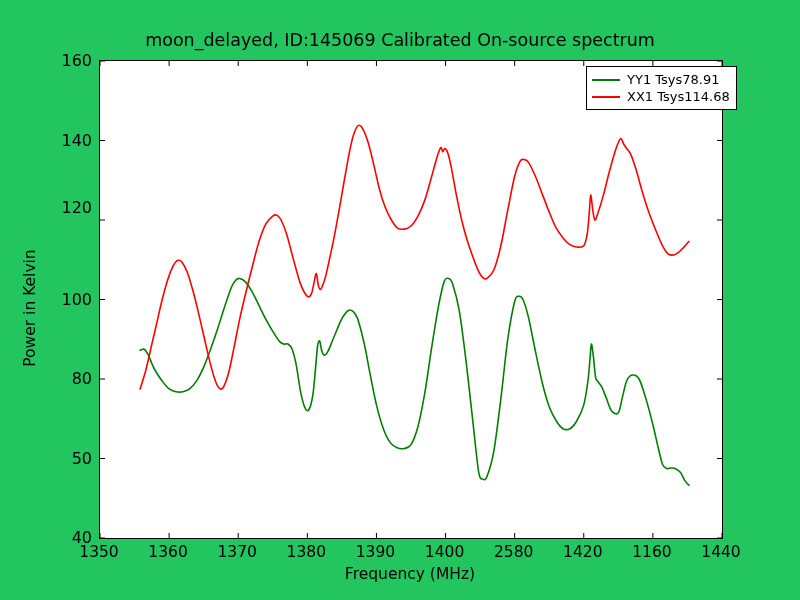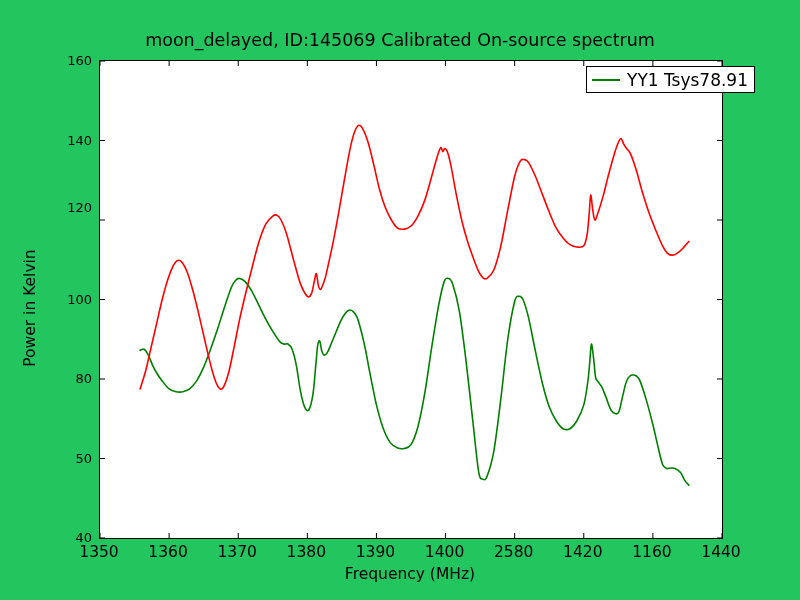--- a/index.html
+++ b/index.html
@@ -43,21 +43,21 @@
   #plot-svg {
     position: absolute;
     left: 0;
     top: 0;
   }
   .ytick-label {
     position: absolute;
     right: 0;
     width: 40px;
     text-align: right;
-    font-size: 13px;
+    font-size: 16px;
     color: #000000;
     transform: translateY(-50%);
   }
   #ytick-col {
     position: absolute;
     left: 46px;
     top: 0;
     width: 46px;
     height: 600px;
   }
@@ -102,21 +102,21 @@
     align-items: center;
     height: 17px;
   }
   .legend-swatch {
     width: 28px;
     height: 2px;
     margin-right: 7px;
     flex: none;
   }
   .legend-text {
-    font-size: 17px;
+    font-size: 13px;
     color: #000000;
     white-space: nowrap;
   }
 </style>
 </head>
 <body>
 
 <div id="figure">
 
   <div id="chart-title">moon_delayed, ID:145069 Calibrated On-source spectrum</div>
@@ -189,15 +189,19 @@
           <path d="M40.08,327.94C40.97,325.08 43.84,316.73 45.61,310.05C47.38,303.37 49.37,293.83 51.14,286.20C52.91,278.57 54.90,269.98 56.67,262.35C58.44,254.72 60.43,245.50 62.20,238.50C63.97,231.50 65.96,224.03 67.73,218.63C69.50,213.22 71.71,207.77 73.26,204.71C74.81,201.66 76.08,200.18 77.40,199.55C78.73,198.91 80.00,198.96 81.55,200.74C83.10,202.52 85.31,206.22 87.08,210.68C88.85,215.13 90.84,222.20 92.61,228.56C94.38,234.92 96.37,243.11 98.14,250.43C99.91,257.74 101.90,266.64 103.67,274.27C105.44,281.91 107.43,291.13 109.20,298.13C110.96,305.12 113.18,313.42 114.72,318.00C116.27,322.58 117.54,325.35 118.87,326.75C120.20,328.14 121.47,329.10 123.02,326.75C124.57,324.39 126.78,318.52 128.55,312.04C130.32,305.55 132.31,294.79 134.08,286.20C135.84,277.61 137.84,266.64 139.60,258.38C141.37,250.11 143.14,242.79 145.13,234.53C147.12,226.26 149.83,215.29 152.04,206.70C154.26,198.11 156.74,187.86 158.96,180.86C161.17,173.87 163.66,167.11 165.87,162.98C168.08,158.84 171.01,156.42 172.78,155.02C174.55,153.63 175.60,153.59 176.92,154.23C178.25,154.87 179.52,156.01 181.07,159.00C182.62,161.99 184.61,166.55 186.60,172.91C188.59,179.27 191.30,190.80 193.51,198.75C195.72,206.70 198.21,216.75 200.42,222.60C202.63,228.45 205.56,233.73 207.33,235.32C209.10,236.91 210.37,234.89 211.48,232.54C212.59,230.18 213.47,223.79 214.24,220.61C215.02,217.43 215.65,212.03 216.32,212.66C216.98,213.30 217.73,222.04 218.39,224.59C219.05,227.13 219.80,228.56 220.46,228.56C221.13,228.56 221.76,226.50 222.54,224.59C223.31,222.68 224.42,219.82 225.30,216.64C226.19,213.46 226.74,210.75 228.07,204.71C229.39,198.67 231.83,187.78 233.60,178.88C235.36,169.97 237.36,158.92 239.12,149.06C240.89,139.20 242.88,127.12 244.65,117.26C246.42,107.40 248.63,94.76 250.18,87.45C251.73,80.14 253.00,75.24 254.33,71.55C255.66,67.86 257.15,65.03 258.48,64.39C259.80,63.76 261.07,64.84 262.62,67.58C264.17,70.31 266.38,75.76 268.15,81.49C269.92,87.21 271.91,96.04 273.68,103.35C275.45,110.66 277.44,120.52 279.21,127.20C280.98,133.88 282.97,140.32 284.74,145.09C286.51,149.86 288.28,153.51 290.27,157.01C292.26,160.51 294.97,165.17 297.18,166.95C299.39,168.73 301.88,168.46 304.09,168.14C306.30,167.82 308.79,167.06 311.00,164.96C313.21,162.86 315.70,159.16 317.91,155.02C320.12,150.89 322.61,145.48 324.82,139.13C327.03,132.77 329.74,122.27 331.73,115.28C333.72,108.28 335.82,99.98 337.26,95.40C338.70,90.82 339.83,87.42 340.72,86.66C341.60,85.89 342.13,90.50 342.79,90.63C343.45,90.76 344.09,87.32 344.86,87.45C345.64,87.58 346.63,88.56 347.63,91.43C348.62,94.29 349.65,98.34 351.08,105.34C352.52,112.33 354.84,126.25 356.61,135.15C358.38,144.05 360.37,153.67 362.14,160.99C363.91,168.30 365.90,175.14 367.67,180.86C369.44,186.59 371.43,191.99 373.20,196.76C374.97,201.53 377.18,207.50 378.73,210.68C380.28,213.86 381.55,215.56 382.88,216.64C384.20,217.72 385.25,218.70 387.02,217.43C388.79,216.16 391.72,213.90 393.93,208.69C396.14,203.47 398.63,194.38 400.84,184.84C403.06,175.30 405.54,160.19 407.76,149.06C409.97,137.93 412.68,123.10 414.67,115.28C416.66,107.45 418.65,102.84 420.20,100.17C421.74,97.50 423.02,98.39 424.34,98.58C425.67,98.77 426.72,98.69 428.49,101.36C430.26,104.03 433.19,110.19 435.40,115.28C437.61,120.36 440.10,127.44 442.31,133.16C444.52,138.89 447.01,145.64 449.22,151.05C451.43,156.46 453.92,162.82 456.13,166.95C458.34,171.08 460.83,174.22 463.04,176.89C465.26,179.56 467.74,182.18 469.96,183.64C472.17,185.11 474.66,185.84 476.87,186.03C479.08,186.22 482.12,186.94 483.78,184.84C485.44,182.74 486.35,178.32 487.23,172.91C488.12,167.51 488.75,157.28 489.31,151.05C489.86,144.82 490.14,134.28 490.69,133.96C491.24,133.64 492.10,145.06 492.76,149.06C493.43,153.07 494.06,158.36 494.84,159.00C495.61,159.64 496.27,156.85 497.60,153.04C498.93,149.22 501.36,141.51 503.13,135.15C504.90,128.79 506.89,119.97 508.66,113.29C510.43,106.61 512.64,98.50 514.19,93.41C515.73,88.32 517.23,84.03 518.33,81.49C519.44,78.94 520.21,77.19 521.10,77.51C521.98,77.83 522.98,81.89 523.86,83.48C524.75,85.07 525.52,85.86 526.63,87.45C527.73,89.04 529.23,89.91 530.77,93.41C532.32,96.91 534.53,103.59 536.30,109.31C538.07,115.04 539.84,122.51 541.83,129.19C543.82,135.87 546.53,144.69 548.74,151.05C550.95,157.41 553.44,163.53 555.65,168.94C557.86,174.34 560.57,181.02 562.56,184.84C564.55,188.65 566.32,191.32 568.09,192.79C569.86,194.25 571.85,194.30 573.62,193.98C575.39,193.66 577.60,191.94 579.15,190.80C580.70,189.66 581.75,188.48 583.30,186.83C584.85,185.17 587.94,181.48 588.83,180.47" fill="none" stroke="#ff0000" stroke-width="1.6" stroke-linejoin="round" stroke-linecap="round"></path>
         </g>
     </svg>
   </div>
 
   <div id="legend">
     <div class="legend-row">
       <span class="legend-swatch" id="sw0" style="background: rgb(0, 128, 0);"></span>
       <span class="legend-text">YY1 Tsys78.91</span>
     </div>
+    <div class="legend-row">
+      <span class="legend-swatch" id="sw1" style="background: rgb(255, 0, 0);"></span>
+      <span class="legend-text">XX1 Tsys114.68</span>
+    </div>
   </div>
 
 </div>
 
 </body></html>

